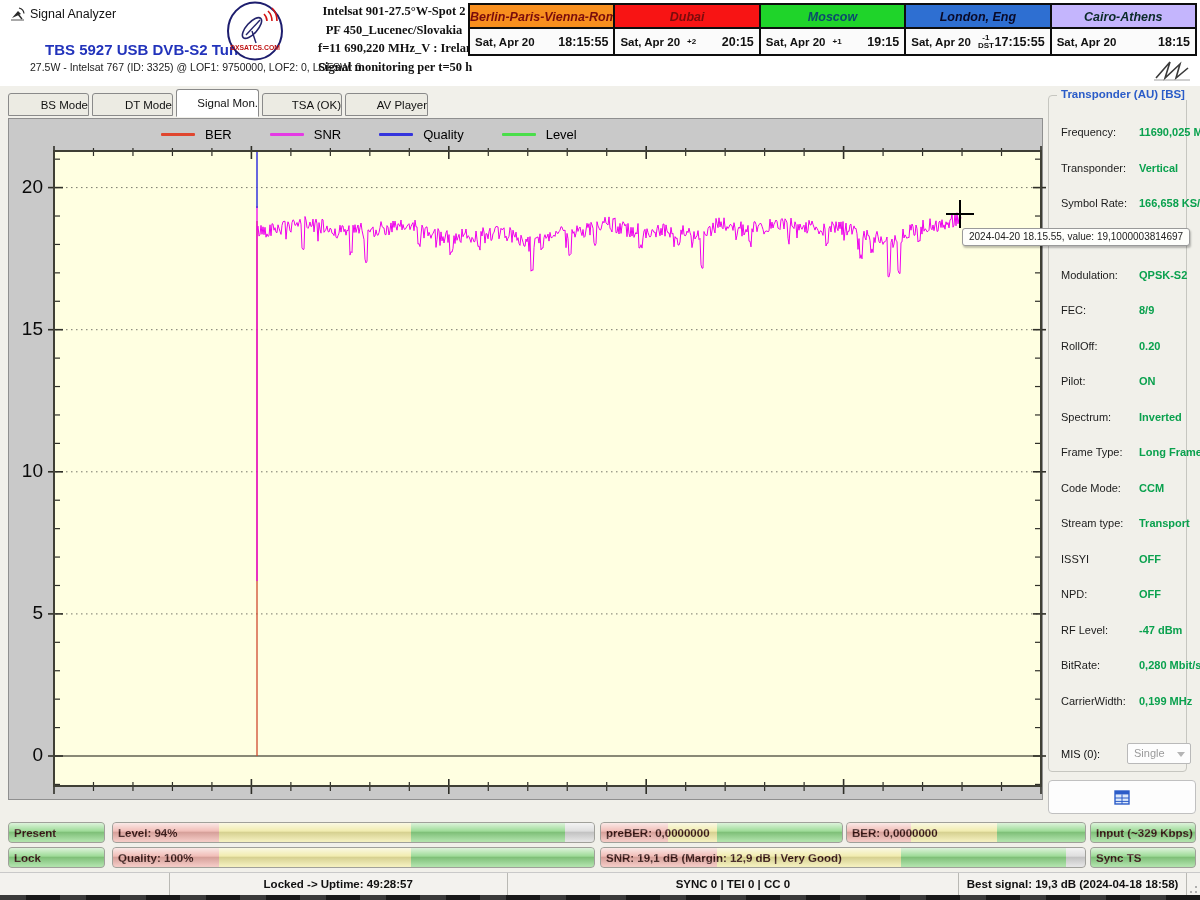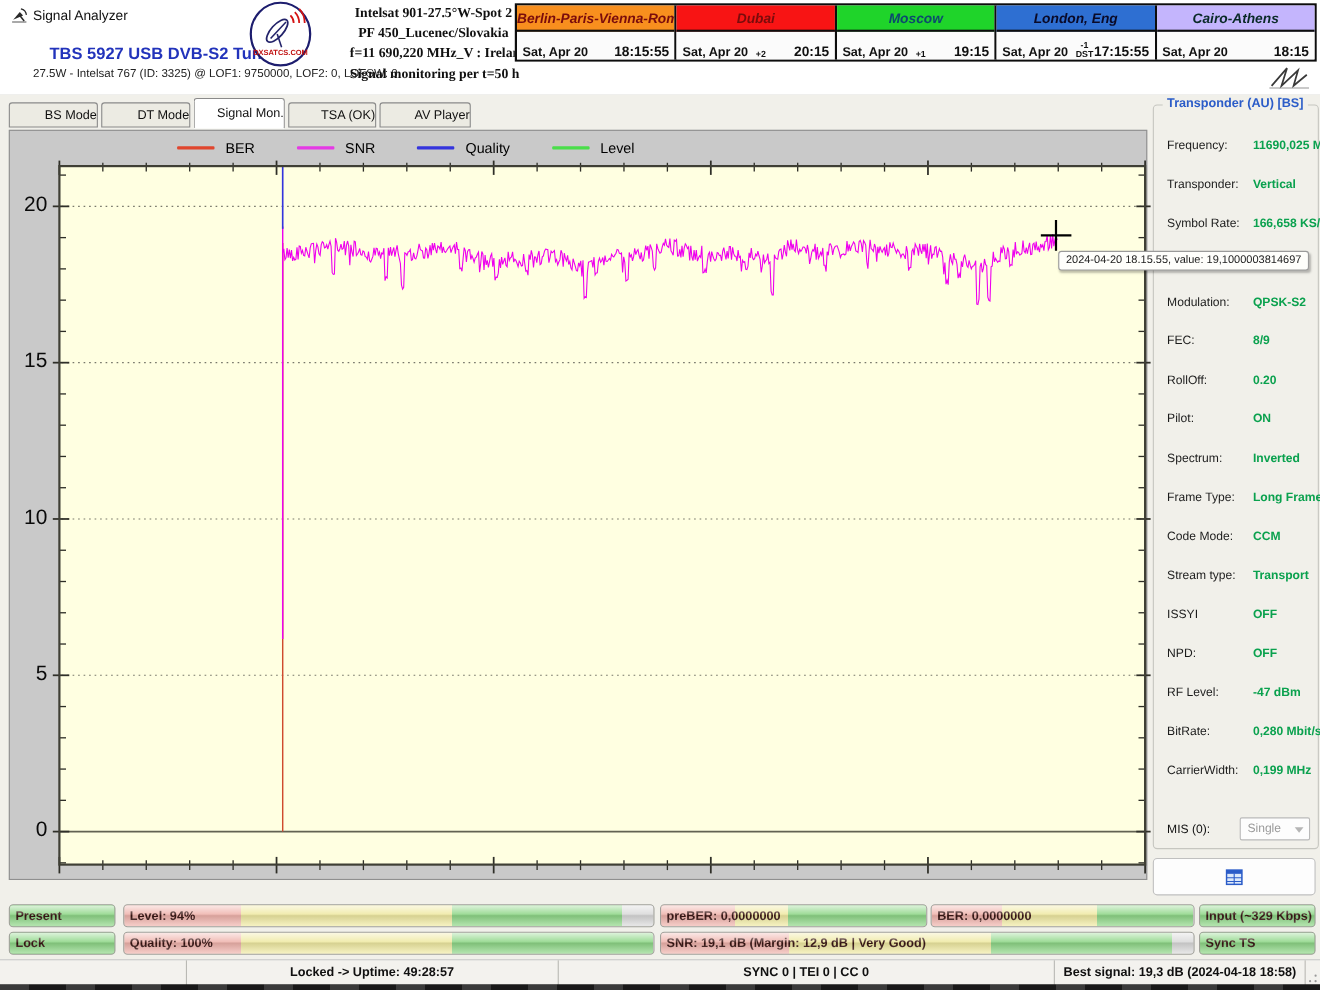--- a/index.html
+++ b/index.html
@@ -14,21 +14,21 @@
   #logo{position:absolute;left:226px;top:1px;width:58px;height:60px;}
   #center-text{position:absolute;left:318px;top:2px;width:152px;text-align:center;
     font-family:"Liberation Serif",serif;font-size:12.5px;font-weight:600;line-height:1.48;white-space:nowrap;}
   
   #clocks{position:absolute;left:468px;top:3px;width:729px;height:53px;display:flex;
           border:2px solid #0d0d0d;background:#fff;box-sizing:border-box;}
   .clock{flex:1;display:flex;flex-direction:column;min-width:0;border-left:2px solid #0d0d0d;box-sizing:border-box;}
   .clock:first-child{border-left:none;}
   .clock .city{height:24px;line-height:24px;text-align:center;font-size:12.5px;font-weight:bold;
                font-style:italic;border-bottom:2px solid #0d0d0d;box-sizing:border-box;white-space:nowrap;overflow:hidden;}
-  .clock .trow{flex:1;display:flex;align-items:flex-end;padding:0 5px;background:#fbfbfb;}
+  .clock .trow{flex:1;display:flex;align-items:center;padding:0 5px;background:#fbfbfb;}
   .clock .date{font-size:11.5px;font-weight:bold;white-space:nowrap;}
   .clock .time{margin-left:auto;font-size:12.5px;font-weight:bold;white-space:nowrap;}
   .off{display:inline-flex;flex-direction:column;align-items:center;line-height:1;margin-left:7px;font-weight:bold;}
   .off .sup{font-size:8px;} .off .txt{font-size:8px;}
   #signature{position:absolute;left:1150px;top:58px;width:44px;height:26px;}
   
   #tabbar{position:absolute;left:0;top:86px;width:1200px;height:32px;background:#f1f0ea;}
   .tab{position:absolute;top:7px;height:23px;line-height:23px;text-align:right;font-size:11.5px;
        background:#ecebe3;border:1px solid #8a8a8a;border-radius:3px 3px 0 0;box-sizing:border-box;cursor:default;}
   .tab.active{top:3px;height:28px;line-height:26px;background:#ffffff;border-bottom:1px solid #ffffff;font-weight:400;}
@@ -39,21 +39,21 @@
   .leg{display:flex;align-items:center;gap:10px;font-size:13px;color:#000;}
   .leg .swatch{width:34px;height:3px;border-radius:1px;}
   #plot{position:absolute;left:45px;top:32px;width:987px;height:635px;background:#ffffe1;}
   #plot svg{position:absolute;left:0;top:0;overflow:visible;}
   .ylab{position:absolute;width:38px;text-align:right;font-size:19px;color:#0a0a0a;}
   
   #tooltip{position:absolute;left:962px;top:228px;z-index:60;background:#fefefb;border:1px solid #9a9a9a;
            border-radius:3px;padding:2px 6px 3px 6px;font-size:10px;color:#222;white-space:nowrap;
            box-shadow:1px 2px 2px rgba(0,0,0,0.25);}
   
-  #sidebox{position:absolute;left:1048px;top:95px;width:151px;height:677px;border:1px solid #c6c6c0;
+  #sidebox{position:absolute;left:1048px;top:95px;width:139px;height:677px;border:1px solid #c6c6c0;
            border-radius:4px;box-sizing:border-box;background:#f1f0ea;}
   #sidebox-title{position:absolute;left:8px;top:-8px;background:#f1f0ea;padding:0 4px;
                  font-size:11.5px;font-weight:bold;color:#2b5cc8;white-space:nowrap;}
   .trow2{position:absolute;left:12px;width:130px;font-size:11px;white-space:nowrap;}
   .trow2 .lab{color:#1c1c1c;}
   .trow2 .val{position:absolute;left:78px;top:0;font-weight:bold;color:#0aa14e;}
   #mis-row{position:absolute;left:12px;width:130px;font-size:11px;}
   #mis-select{position:absolute;left:66px;top:-5px;width:64px;height:21px;background:#fdfdfd;
               border:1px solid #b9b9b9;border-radius:2px;box-sizing:border-box;font-size:11px;color:#9a9a9a;
               line-height:19px;padding-left:6px;}

